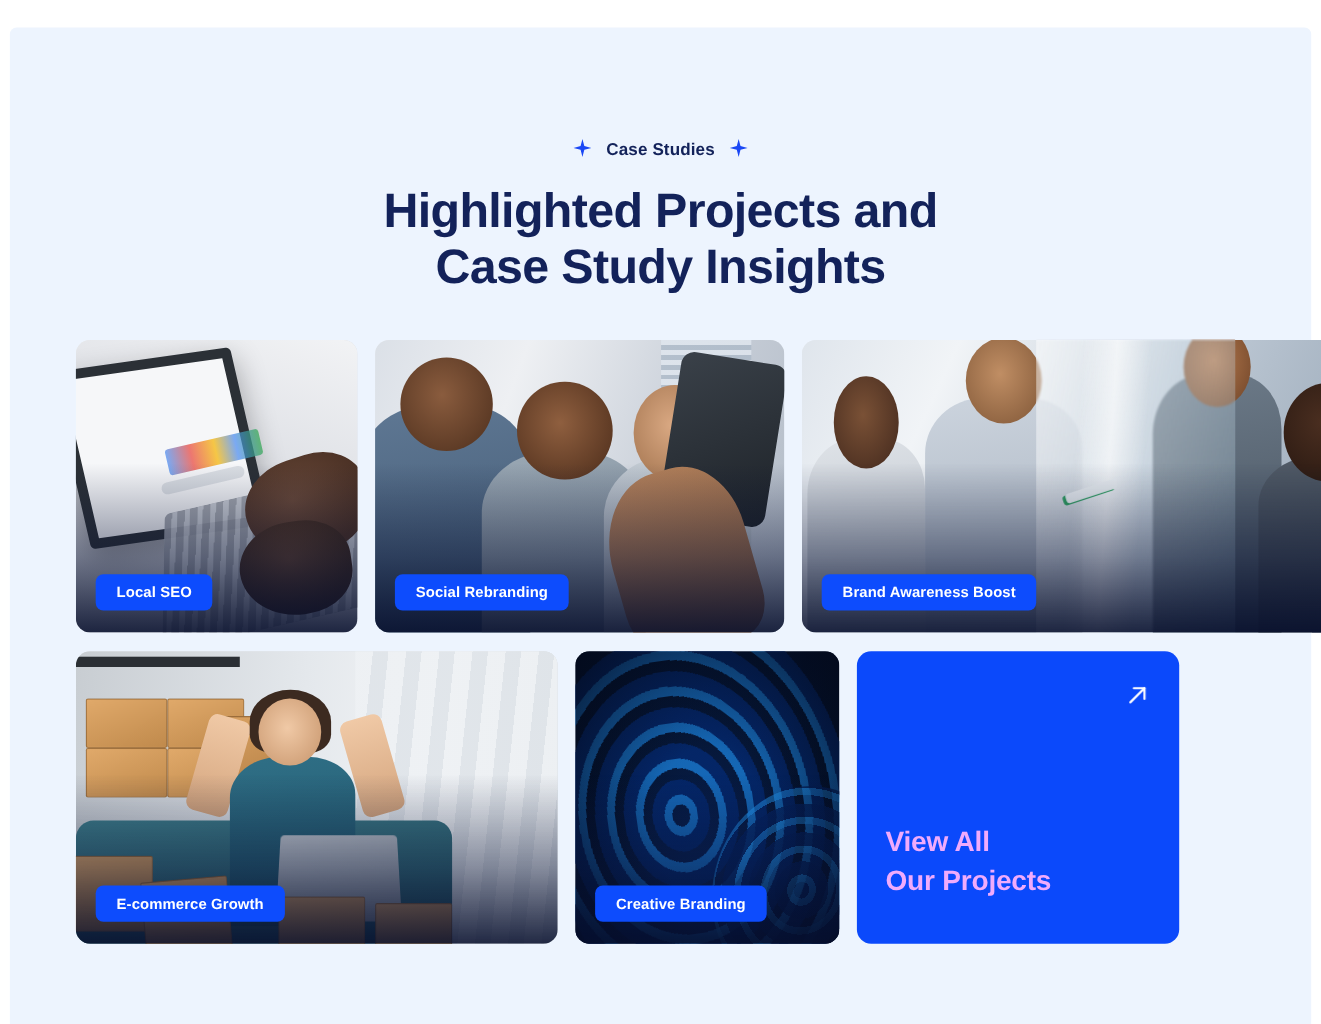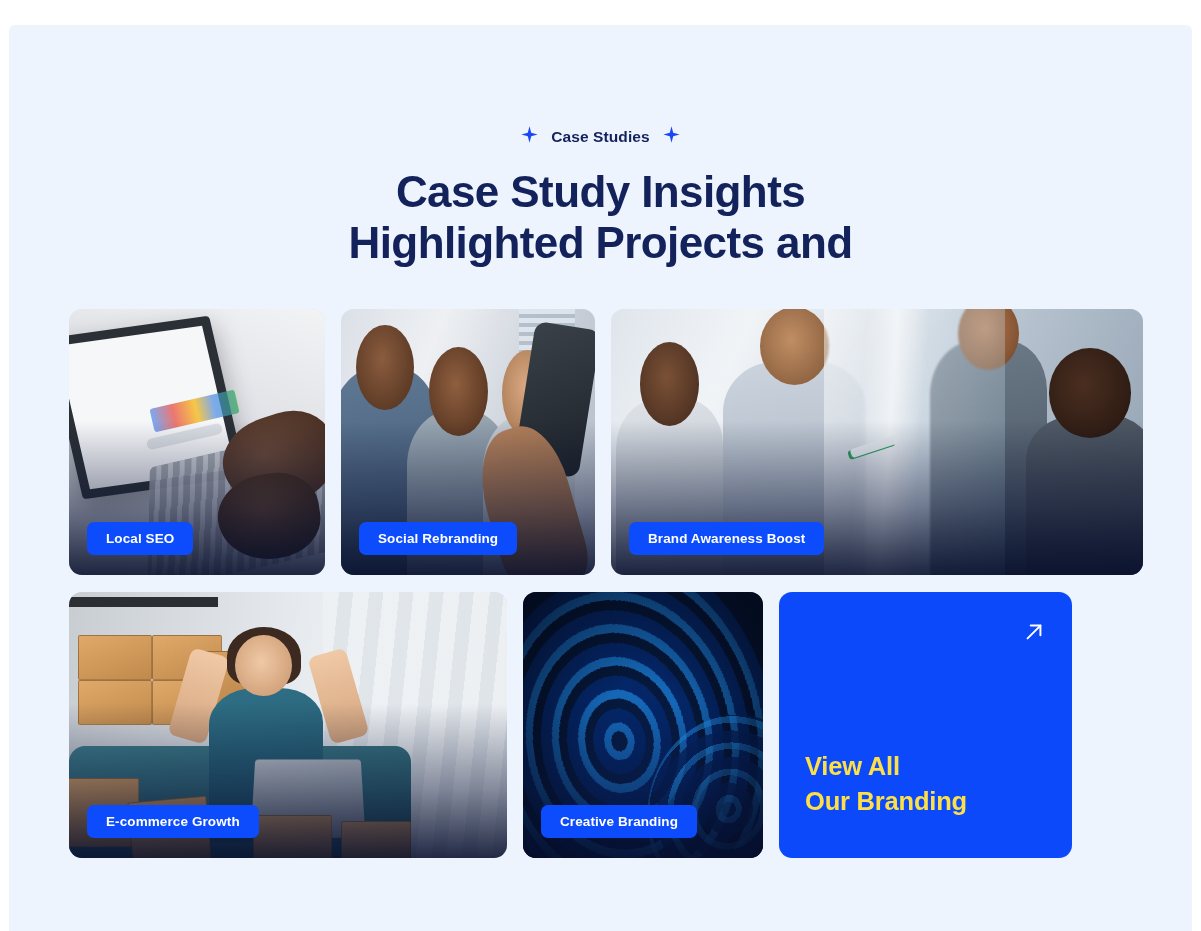--- a/index.html
+++ b/index.html
@@ -70,21 +70,21 @@
   .row-top { gap: 16px; height: 266px; }
   .row-bottom { gap: 16px; height: 266px; margin-top: 17px; }
 
   .card {
     position: relative;
     border-radius: 13px;
     overflow: hidden;
     flex: 0 0 auto;
   }
   .w-local     { width: 256px; }
-  .w-social    { width: 254px; }
+  .w-social    { width: 372px; }
   .w-brand     { width: 532px; }
   .w-ecom      { width: 438px; }
   .w-creative  { width: 240px; }
   .w-cta       { width: 293px; }
 
   .card-art { position: absolute; inset: 0; }
   .card-shade {
     position: absolute; left: 0; right: 0; bottom: 0; height: 58%;
     background: linear-gradient(to top, rgba(6,14,44,.88) 0%, rgba(8,18,52,.45) 45%, rgba(10,20,55,0) 100%);
   }
@@ -108,21 +108,21 @@
     background: #0b49fb;
     border-radius: 13px;
     position: relative;
     overflow: hidden;
   }
   .cta-arrow { position: absolute; right: 24px; top: 26px; }
   .cta-text {
     position: absolute;
     left: 26px;
     bottom: 39px;
-    color: #fde047;
+    color: #f0abfc;
     font-size: 25.5px;
     line-height: 35px;
     font-weight: 700;
     letter-spacing: -0.2px;
   }
   .cta-text .line { display: block; }
 
   
 
   
@@ -396,22 +396,22 @@
     </span>
     <span class="eyebrow-label">Case Studies</span>
     <span class="sparkle">
       <svg width="17" height="17" viewBox="0 0 24 24" aria-hidden="true">
         <path d="M12 0.5 L14.4 9.6 L23.5 12 L14.4 14.4 L12 23.5 L9.6 14.4 L0.5 12 L9.6 9.6 Z" fill="#1a47f5"></path>
       </svg>
     </span>
   </div>
 
   <h1 class="heading">
+    <span class="line">Highlighted Projects and</span>
     <span class="line">Case Study Insights</span>
-    <span class="line">Highlighted Projects and</span>
   </h1>
 
   <div class="cards">
 
     <div class="row row-top">
 
       <div class="card w-local">
         <div class="card-art art-laptop">
           <div class="desk"></div>
           <div class="screen"></div>
@@ -510,19 +510,19 @@
 
       <div class="card cta w-cta">
         <span class="cta-arrow">
           <svg width="28" height="28" viewBox="0 0 24 24" fill="none" aria-hidden="true">
             <path d="M6.5 17.5 L17.5 6.5" stroke="#ffffff" stroke-width="1.7" stroke-linecap="round"></path>
             <path d="M9.2 6.5 H17.5 V14.8" stroke="#ffffff" stroke-width="1.7" stroke-linecap="round" stroke-linejoin="round"></path>
           </svg>
         </span>
         <div class="cta-text">
           <span class="line">View All</span>
-          <span class="line">Our Branding</span>
+          <span class="line">Our Projects</span>
         </div>
       </div>
 
     </div>
   </div>
 </div>
 
 </body></html>

